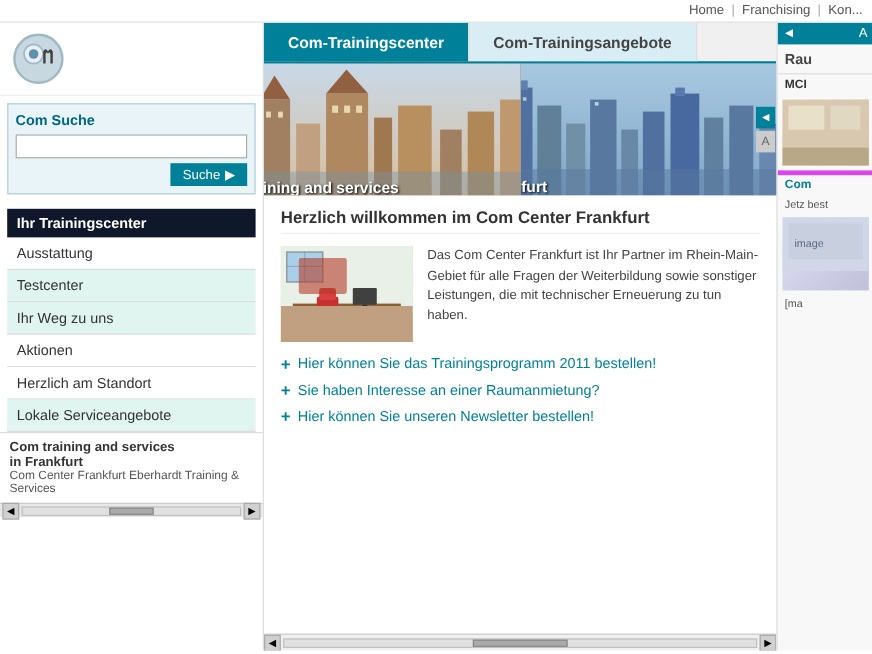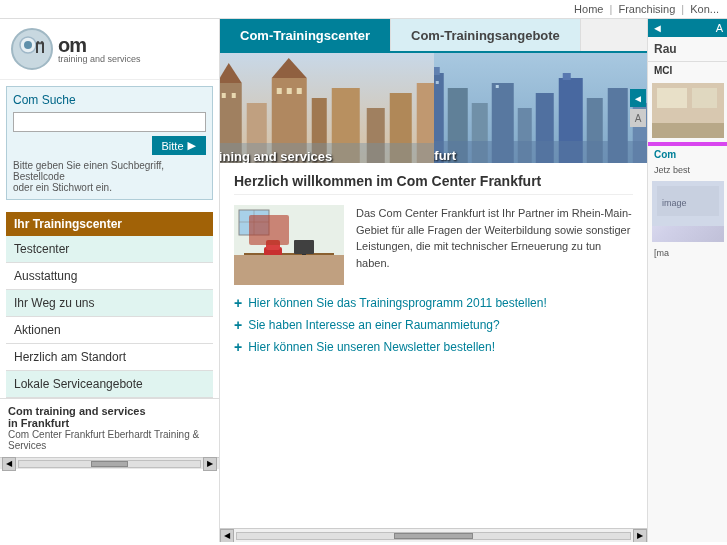--- a/index.html
+++ b/index.html
@@ -68,21 +68,21 @@
     }
 
     
     #search-section {
       background: #e8f4f8;
       border: 1px solid #b0cdd8;
       margin: 6px 6px;
       padding: 6px;
     }
     #search-section .search-title {
-      font-weight: normal;
+      font-weight: bold;
       font-size: 12px;
       color: #006688;
       margin-bottom: 5px;
     }
     #search-section input[type="text"] {
       width: 100%;
       border: 1px solid #aaa;
       padding: 3px 4px;
       font-size: 11px;
       margin-bottom: 4px;
@@ -113,21 +113,21 @@
       text-decoration: none;
       display: block;
       margin-top: 3px;
     }
 
     
     #trainingcenter-section {
       margin: 6px 6px 0 6px;
     }
     #trainingcenter-section .section-header {
-      background: #a16207;
+      background: #0f172a;
       color: #fff;
       font-weight: bold;
       font-size: 12px;
       padding: 5px 8px;
     }
 
     .sidebar-menu-item {
       border-bottom: 1px solid #ddd;
       padding: 6px 8px;
       font-size: 12px;
@@ -421,50 +421,42 @@
 
     <div id="logo-area">
       <div class="logo-svg-area">
         <svg width="44" height="44" viewBox="0 0 44 44">
           <circle cx="22" cy="22" r="20" fill="#c8d8e0" stroke="#a0b8c4" stroke-width="2"></circle>
           <circle cx="18" cy="18" r="8" fill="#e8f0f4" stroke="#a0b8c8" stroke-width="1.5"></circle>
           <circle cx="18" cy="18" r="4" fill="#6090aa"></circle>
 
           <path d="M26 16 Q28 12 30 16 Q32 12 34 16 L34 26 L32 26 L32 18 Q31 15 30 18 Q29 15 28 18 L28 26 L26 26 Z" fill="#404040"></path>
         </svg>
-        <div class="logo-text">
-          <span class="com-big" style="font-size:20px;font-weight:bold;color:#333;">om</span>
-          <span class="tagline">training and services</span>
-        </div>
       </div>
     </div>
 
     <div id="search-section">
       <div class="search-title">Com Suche</div>
       <input type="text" placeholder="" style="">
       <div class="search-btn-row">
         <button class="search-btn">
-          <span>Bitte</span>
+          <span>Suche</span>
           <span>▶</span>
         </button>
       </div>
-      <div class="search-hint">
-        <span>Bitte geben Sie einen Suchbegriff, Bestellcode</span><br>
-        <span>oder ein Stichwort ein.</span>
-      </div>
     </div>
 
     <div id="trainingcenter-section">
       <div class="section-header">Ihr Trainingscenter</div>
 
+      <div class="sidebar-menu-item">
+        <span>Ausstattung</span>
+      </div>
       <div class="sidebar-menu-item teal-bg">
         <span>Testcenter</span>
-      </div>
-      <div class="sidebar-menu-item">
-        <span>Ausstattung</span>
       </div>
       <div class="sidebar-menu-item teal-bg">
         <span>Ihr Weg zu uns</span>
       </div>
       <div class="sidebar-menu-item">
         <span>Aktionen</span>
       </div>
       <div class="sidebar-menu-item">
         <span>Herzlich am Standort</span>
       </div>

